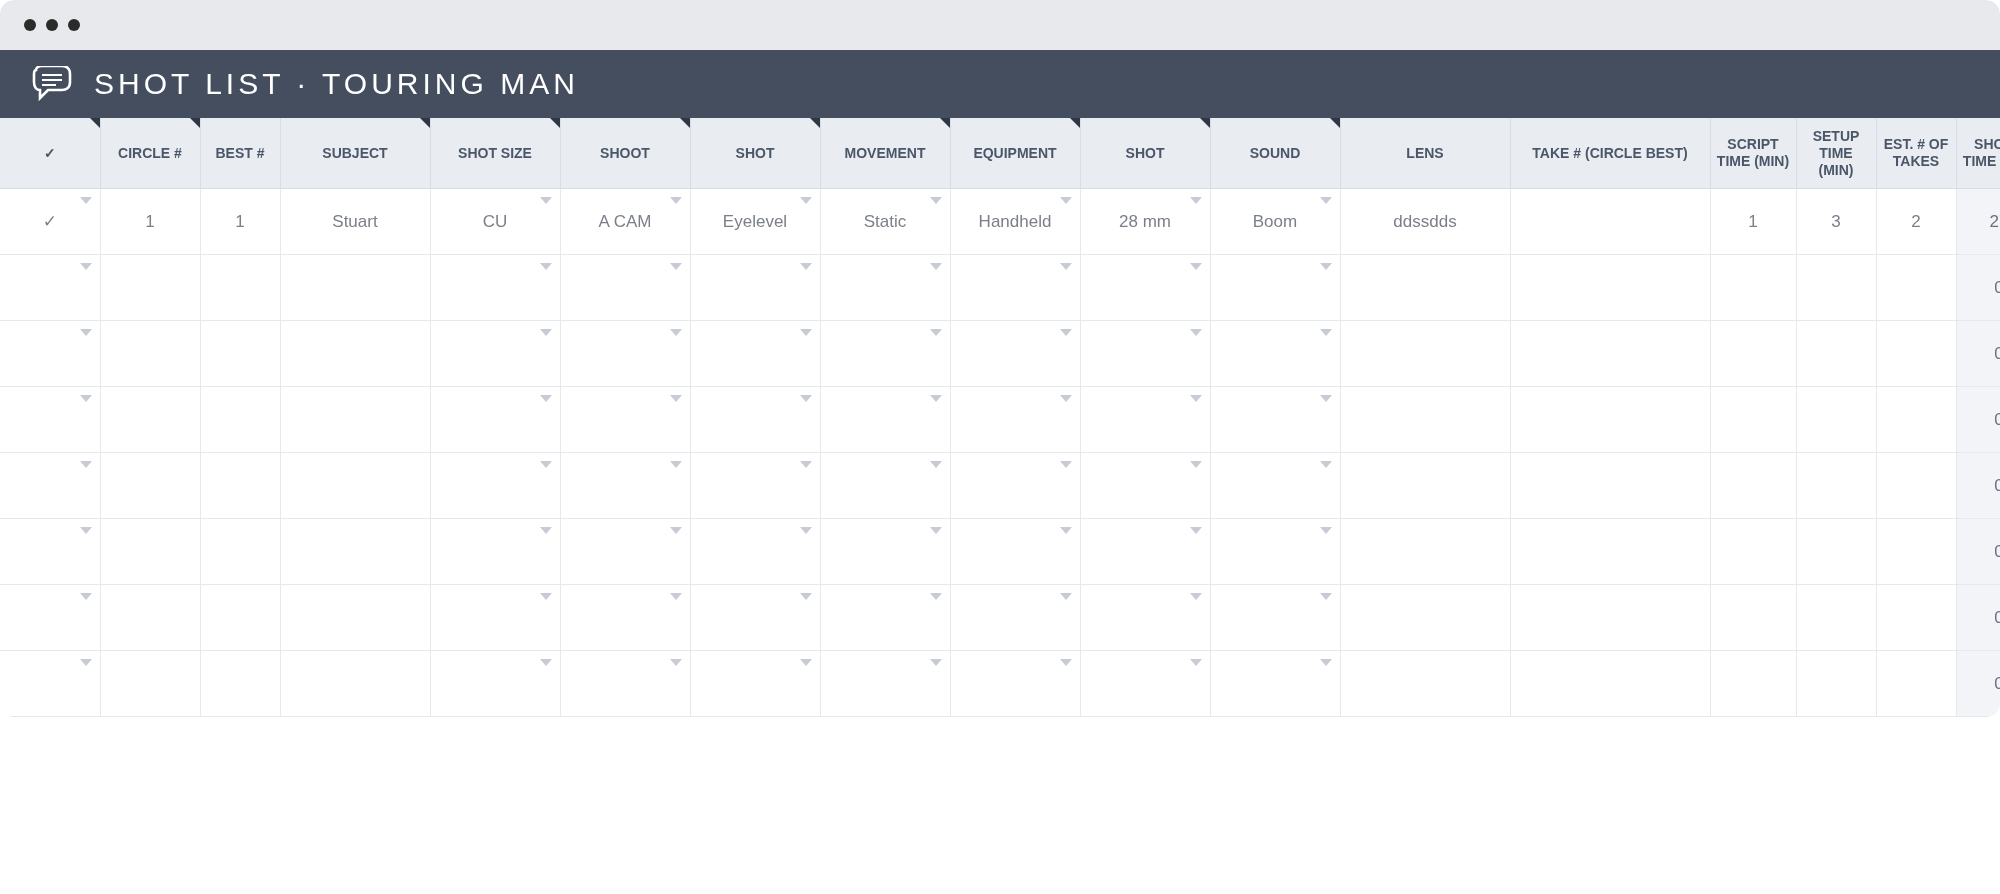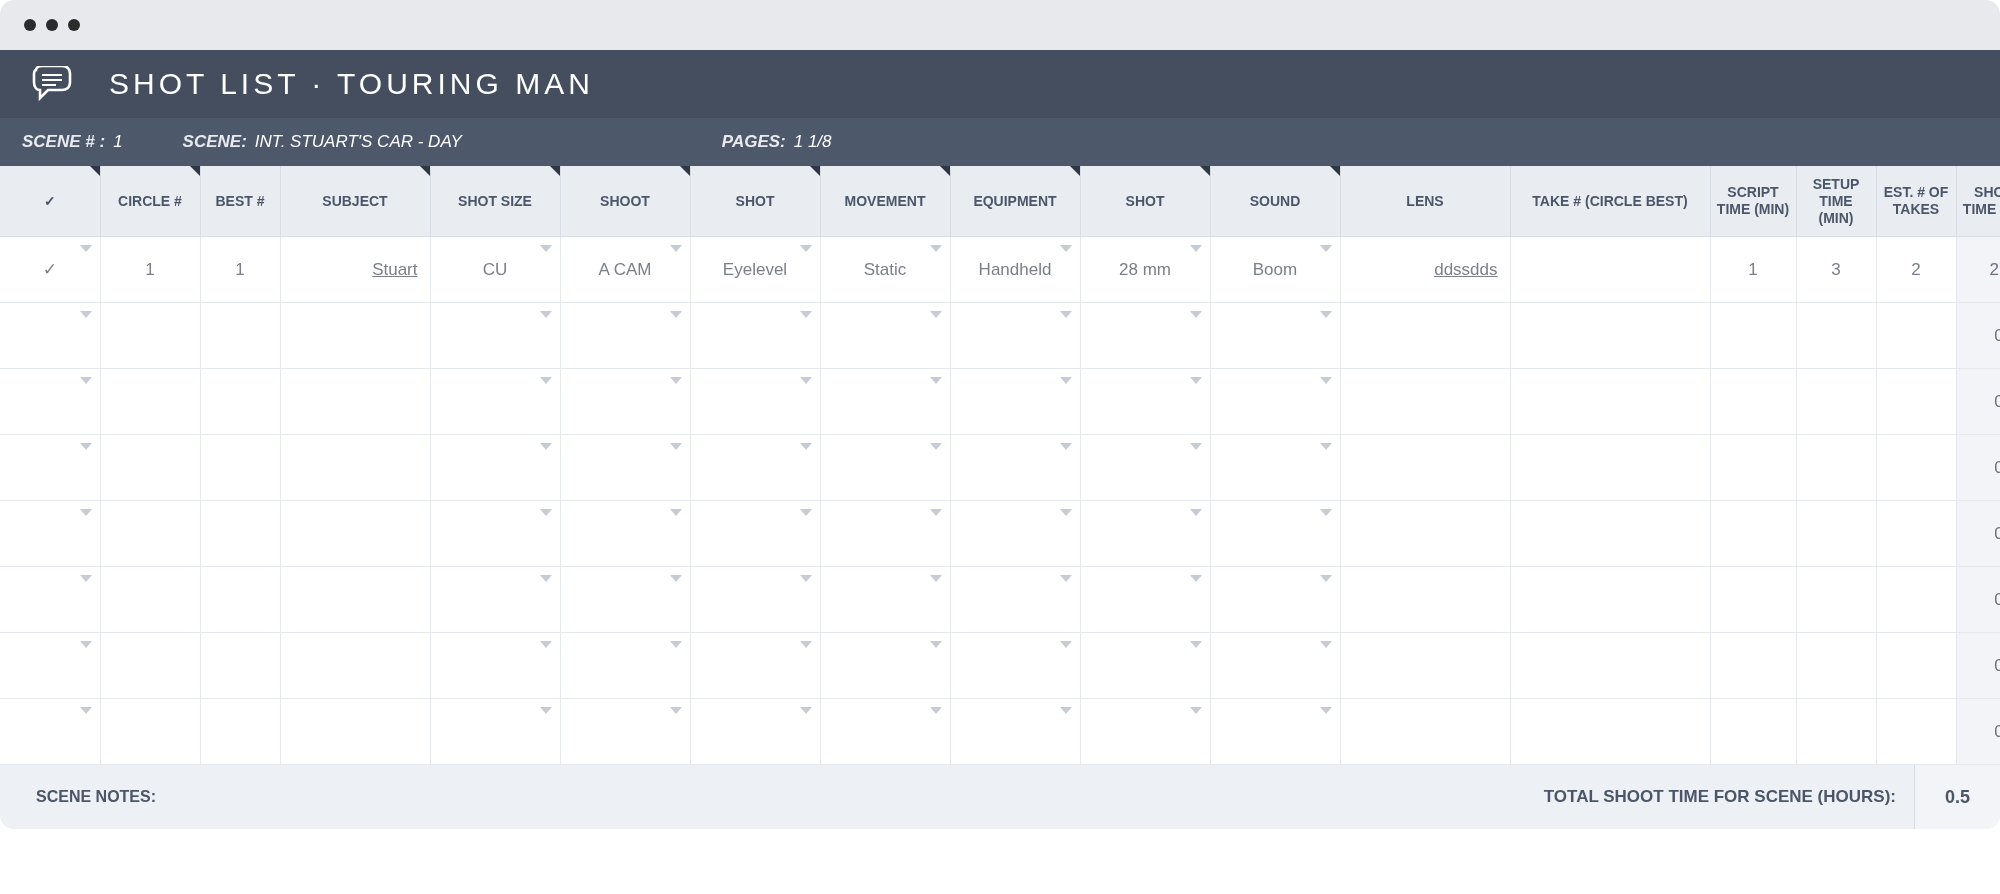--- a/index.html
+++ b/index.html
@@ -25,21 +25,21 @@
     border-top-right-radius: 14px;
   }
   .dot { width: 12px; height: 12px; border-radius: 50%; background: #2b2b2b; }
   .header {
     background: #444e5f;
     color: #fff;
     height: 68px;
     display: flex;
     align-items: center;
     padding: 0 30px;
-    gap: 35px;
+    gap: 20px;
   }
   .logo-icon svg { display: block; }
   .header-title {
     font-size: 30px;
     font-weight: 300;
     letter-spacing: 4px;
     color: #fff;
   }
   .scene-bar {
     background: #4e586b;
@@ -78,21 +78,21 @@
   .table td {
     border-right: 1px solid #e5e8ed;
     border-bottom: 1px solid #e5e8ed;
     height: 66px;
     font-size: 17px;
     color: #7a7f88;
     text-align: center;
     position: relative;
     padding: 0 12px;
   }
-  .table td.left { text-align: right; text-decoration: underline; }
+  .table td.left { text-align: center; }
   .table td.shoot { background: #f2f4f7; color: #6a7180; font-weight: 500; }
   .dd {
     position: absolute;
     top: 8px; right: 8px;
     width: 0; height: 0;
     border-left: 6px solid transparent;
     border-right: 6px solid transparent;
     border-top: 7px solid #c7ccd4;
   }
   .check { color: #5a6170; }
@@ -146,28 +146,20 @@
       <svg width="44" height="36" viewBox="0 0 44 36" fill="none">
         <path d="M6 4 C6 2 8 0 12 0 H32 C36 0 40 2 40 8 V16 C40 22 36 24 32 24 H18 L10 32 V24 C7 24 4 22 4 16 V8 C4 4 6 4 6 4 Z" stroke="#ffffff" stroke-width="2.6" fill="none"></path>
         <line x1="12" y1="9" x2="32" y2="9" stroke="#ffffff" stroke-width="2.2"></line>
         <line x1="12" y1="14" x2="32" y2="14" stroke="#ffffff" stroke-width="2.2"></line>
         <line x1="12" y1="19" x2="26" y2="19" stroke="#ffffff" stroke-width="2.2"></line>
       </svg>
     </span>
     <div class="header-title">SHOT LIST · TOURING MAN</div>
   </div>
 
-  <div class="scene-bar">
-    <span class="lab">SCENE # :</span>
-    <span class="val">1</span>
-    <span class="lab">SCENE:</span>
-    <span class="val" style="margin-right:260px">INT. STUART'S CAR - DAY</span>
-    <span class="lab">PAGES:</span>
-    <span class="val">1 1/8</span>
-  </div>
 
   <table class="table">
     <colgroup>
       <col style="width:100px">
         <col style="width:100px">
         <col style="width:80px">
       <col style="width:150px">
         <col style="width:130px">
         <col style="width:130px">
       <col style="width:130px">
@@ -464,20 +456,14 @@
           <td class="left"></td>
           <td></td>
           <td></td>
           <td></td>
           <td></td>
           <td class="shoot">0</td>
         </tr>
       </tbody>
   </table>
 
-  <div class="footer">
-    <div class="notes-lab">SCENE NOTES:</div>
-    <div class="spacer"></div>
-    <div class="total-lab">TOTAL SHOOT TIME FOR SCENE (HOURS):</div>
-    <div class="total-val">0.5</div>
-  </div>
 
 </div>
 
 </body></html>

